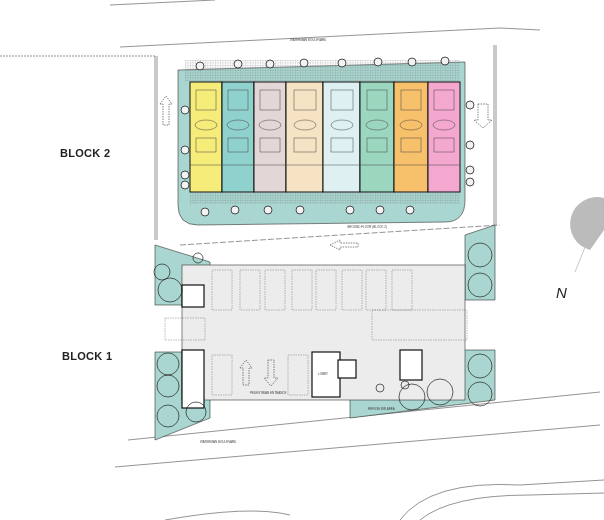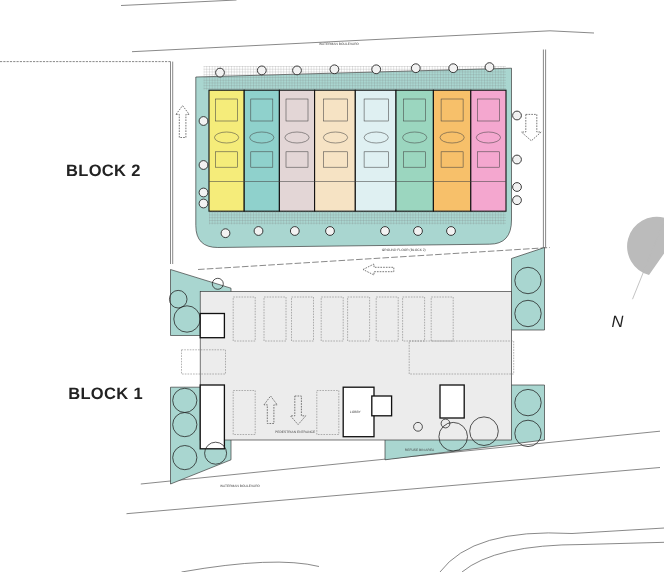--- a/index.html
+++ b/index.html
@@ -1,17 +1,17 @@
 <!DOCTYPE html>
 <html><head>
 <meta charset="utf-8">
 <style>
   html, body { margin:0; padding:0; background:#ffffff; }
   body { width:604px; height:520px; position:relative; overflow:hidden; font-family:"Liberation Sans", sans-serif; }
-  .block-label { position:absolute; font-family:"Liberation Sans", sans-serif; font-weight:bold; font-size:15px; color:#222; letter-spacing:0.3px; }
+  .block-label { position:absolute; font-family:"Liberation Sans", sans-serif; font-weight:bold; font-size:11px; color:#222; letter-spacing:0.3px; }
   #plan { position:absolute; left:0; top:0; }
   .north-label { position:absolute; left:556px; top:284px; font-family:"Liberation Sans", sans-serif; font-style:italic; font-size:15px; color:#222; }
   .tiny { font-family:"Liberation Sans", sans-serif; font-size:3px; fill:#444; }
 </style>
 </head>
 <body>
 
 <svg id="plan" width="604" height="520" viewBox="0 0 604 520" xmlns="http://www.w3.org/2000/svg">
 
   <g stroke="#666" stroke-width="0.7" fill="none">

